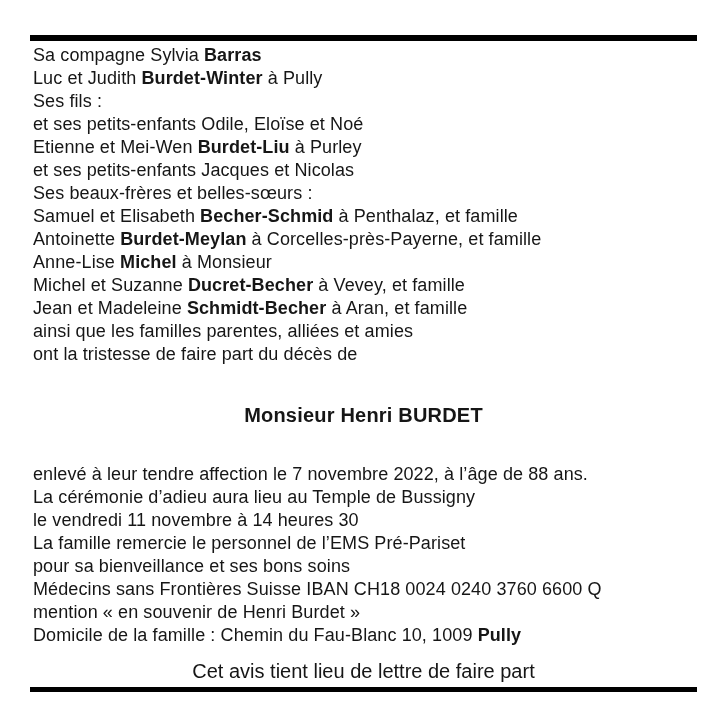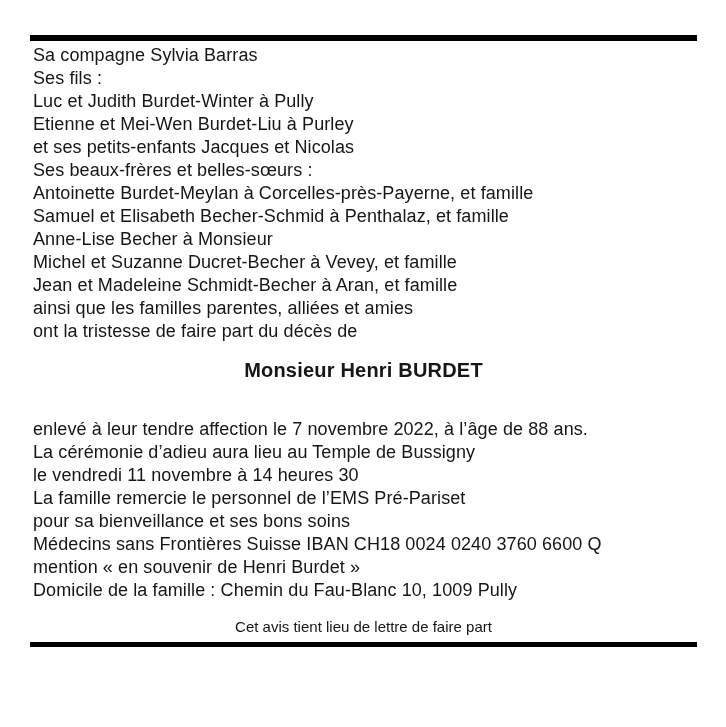--- a/index.html
+++ b/index.html
@@ -45,59 +45,60 @@
   .family-block {
     margin-top: 3px;
   }
   .details-block {
     margin-top: 36px;
   }
   .line {
     white-space: nowrap;
   }
   .b {
-    font-weight: normal;
+    font-weight: bold;
     text-align: center;
   }
   .deceased-title {
-    margin-top: 15px;
+    margin-top: 37px;
     margin-left: 30px;
     width: 667px;
     text-align: center;
     font-size: 20px;
     line-height: 24px;
     font-weight: bold;
     letter-spacing: 0.2px;
   }
   .footer-line {
     margin-top: 13px;
     margin-left: 30px;
     width: 667px;
     text-align: center;
-    font-size: 15px;
+    font-size: 20px;
     line-height: 23px;
   }
 </style>
 </head>
 <body>
 
 <div class="page">
 
   <div class="rule rule-top"></div>
 
   <div class="textblock family-block" id="family-lines">
       <div class="line"><span>Sa compagne Sylvia </span><span class="b">Barras</span></div>
+      <div class="line"><span>Luc et Judith </span><span class="b">Burdet-Winter</span><span> à Pully</span></div>
       <div class="line"><span>Ses fils :</span></div>
-      <div class="line"><span>Luc et Judith </span><span class="b">Burdet-Winter</span><span> à Pully</span></div>
+      <div class="line"><span>et ses petits-enfants Odile, Eloïse et Noé</span></div>
       <div class="line"><span>Etienne et Mei-Wen </span><span class="b">Burdet-Liu</span><span> à Purley</span></div>
       <div class="line"><span>et ses petits-enfants Jacques et Nicolas</span></div>
       <div class="line"><span>Ses beaux-frères et belles-sœurs :</span></div>
+      <div class="line"><span>Samuel et Elisabeth </span><span class="b">Becher-Schmid</span><span> à Penthalaz, et famille</span></div>
       <div class="line"><span>Antoinette </span><span class="b">Burdet-Meylan</span><span> à Corcelles-près-Payerne, et famille</span></div>
-      <div class="line"><span>Samuel et Elisabeth </span><span class="b">Becher-Schmid</span><span> à Penthalaz, et famille</span></div>
-      <div class="line"><span>Anne-Lise </span><span class="b">Becher</span><span> à Monsieur</span></div>
+      <div class="line"><span>Anne-Lise </span><span class="b">Michel</span><span> à Monsieur</span></div>
       <div class="line"><span>Michel et Suzanne </span><span class="b">Ducret-Becher</span><span> à Vevey, et famille</span></div>
       <div class="line"><span>Jean et Madeleine </span><span class="b">Schmidt-Becher</span><span> à Aran, et famille</span></div>
       <div class="line"><span>ainsi que les familles parentes, alliées et amies</span></div>
       <div class="line"><span>ont la tristesse de faire part du décès de</span></div>
     </div>
 
   <div class="deceased-title">Monsieur Henri BURDET</div>
 
   <div class="textblock details-block" id="details-lines">
       <div class="line"><span>enlevé à leur tendre affection le 7 novembre 2022, à l’âge de 88 ans.</span></div>

